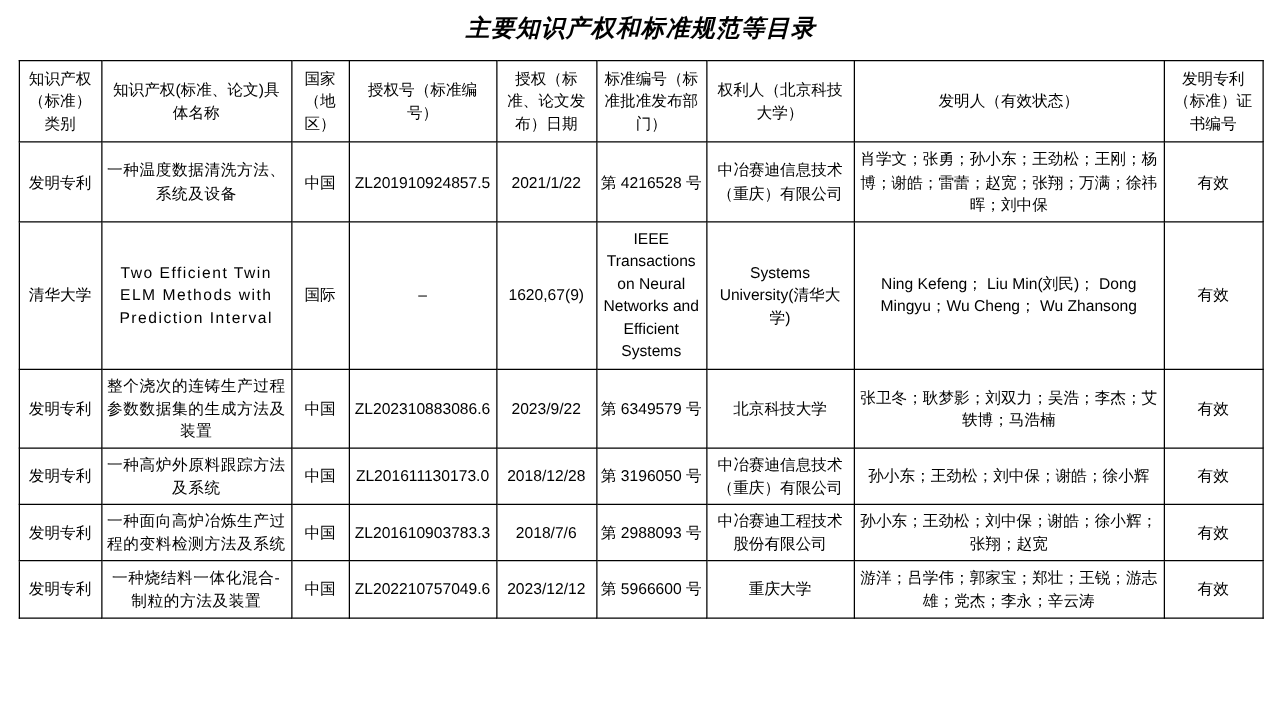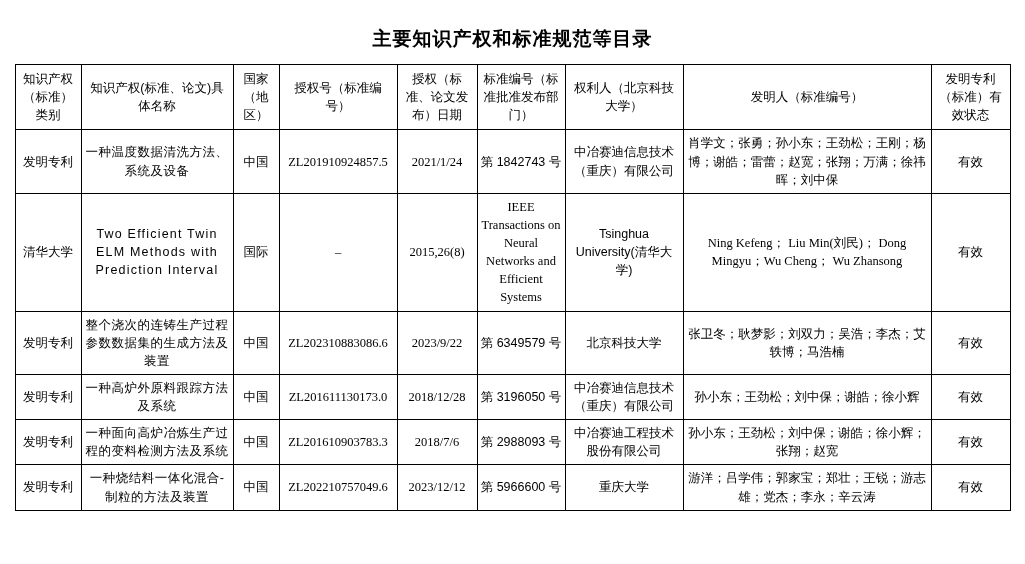--- a/index.html
+++ b/index.html
@@ -19,22 +19,23 @@
     height: 564px;
     position: relative;
     box-sizing: border-box;
     padding: 0;
   }
   .doc-title {
     text-align: center;
     font-size: 19px;
     font-weight: bold;
     letter-spacing: 1px;
-    margin: 26px 0 12px 0;
+    margin: 10px 0 12px 0;
     font-family: "Liberation Sans", sans-serif;
+    font-style: italic;
   }
   table.ip-table {
     border-collapse: collapse;
     width: 995px;
     margin: 4px auto;
     table-layout: fixed;
   }
   table.ip-table td,
   table.ip-table th {
     border: 1px solid #000000;
@@ -65,21 +66,21 @@
   .cell-name {
     letter-spacing: 0.5px;
   }
   .mono-title {
     font-family: Liberation Sans, sans-serif;
     letter-spacing: 1.2px;
     font-size: 12.5px;
     line-height: 1.8;
   }
   .serif {
-    font-family: Liberation Serif, serif;
+    font-family: Liberation Sans, sans-serif;
   }
   .tight {
     line-height: 1.7;
   }
 </style>
 </head>
 <body>
 
 <div class="page">
 
@@ -99,46 +100,46 @@
     </colgroup>
     <thead>
       <tr>
         <td>知识产权（标准）类别</td>
         <td>知识产权(标准、论文)具体名称</td>
         <td>国家（地区）</td>
         <td>授权号（标准编号）</td>
         <td>授权（标准、论文发布）日期</td>
         <td>标准编号（标准批准发布部门）</td>
         <td>权利人（北京科技大学）</td>
-        <td>发明人（标准编号）</td>
-        <td>发明专利（标准）有效状态</td>
+        <td>发明人（有效状态）</td>
+        <td>发明专利（标准）证书编号</td>
       </tr>
     </thead>
     <tbody>
 
       <tr>
         <td>发明专利</td>
         <td class="cell-name">一种温度数据清洗方法、系统及设备</td>
         <td>中国</td>
         <td class="serif">ZL201910924857.5</td>
-        <td class="serif">2021/1/24</td>
-        <td>第 1842743 号</td>
+        <td class="serif">2021/1/22</td>
+        <td>第 4216528 号</td>
         <td>中冶赛迪信息技术（重庆）有限公司</td>
         <td class="tight">肖学文；张勇；孙小东；王劲松；王刚；杨博；谢皓；雷蕾；赵宽；张翔；万满；徐祎晖；刘中保</td>
         <td>有效</td>
       </tr>
 
       <tr>
         <td>清华大学</td>
         <td class="mono-title">Two Efficient Twin ELM Methods with Prediction Interval</td>
         <td>国际</td>
         <td class="serif">–</td>
-        <td class="serif">2015,26(8)</td>
+        <td class="serif">1620,67(9)</td>
         <td class="serif tight">IEEE Transactions on Neural Networks and Efficient Systems</td>
-        <td>Tsinghua University(清华大学)</td>
+        <td>Systems University(清华大学)</td>
         <td class="serif tight">Ning Kefeng； Liu Min(刘民)； Dong Mingyu；Wu Cheng； Wu Zhansong</td>
         <td>有效</td>
       </tr>
 
       <tr>
         <td>发明专利</td>
         <td class="cell-name">整个浇次的连铸生产过程参数数据集的生成方法及装置</td>
         <td>中国</td>
         <td class="serif">ZL202310883086.6</td>
         <td class="serif">2023/9/22</td>

